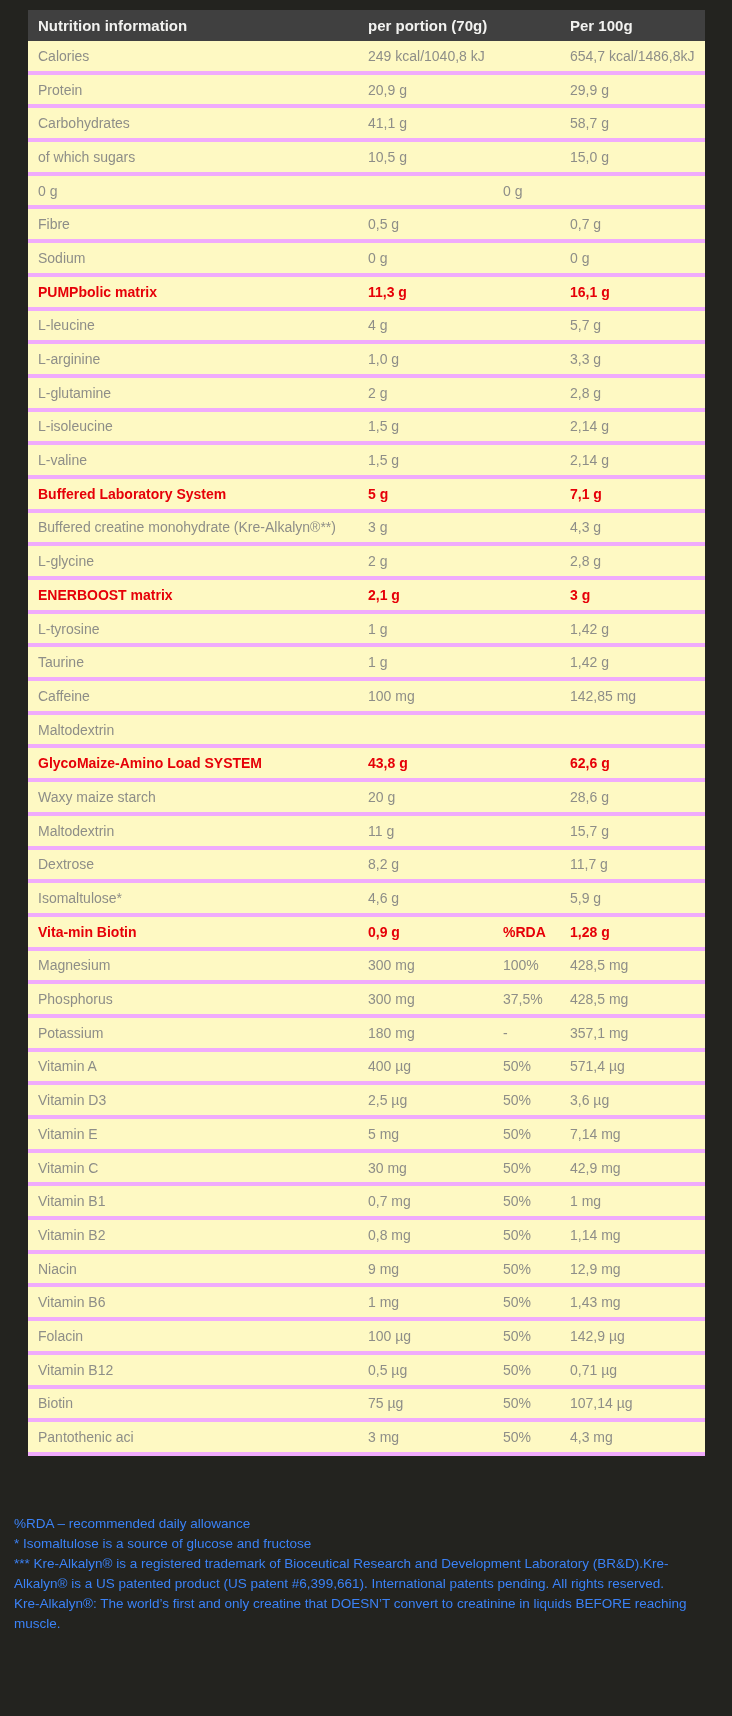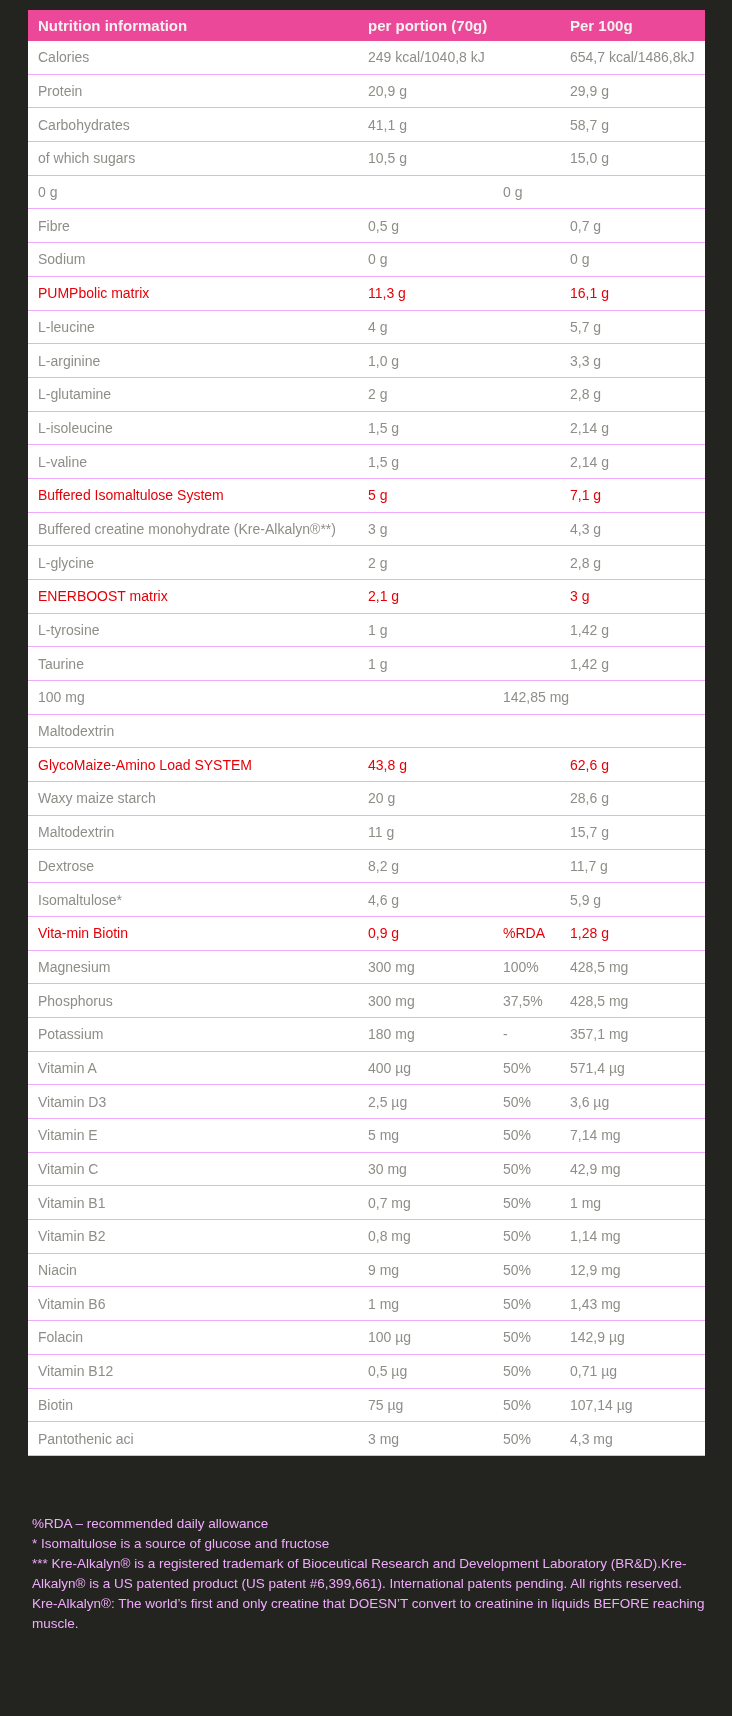--- a/index.html
+++ b/index.html
@@ -19,47 +19,47 @@
   }
   .grid-row {
     display: grid;
     grid-template-columns: 330px 135px 67px auto;
     padding-left: 10px;
     box-sizing: border-box;
     align-items: center;
   }
   .thead {
     height: 31px;
-    background: #ec4899;
+    background: #404040;
     color: #f2f2f0;
     font-weight: bold;
     font-size: 15px;
   }
   .thead .cell { white-space: nowrap; }
   .row {
     height: 33.7px;
-    background: #ffffff;
-    border-bottom: 1px solid #f0abfc;
+    background: #fef9c3;
+    border-bottom: 4px solid #f0abfc;
     color: #8e8e88;
     font-size: 14px;
   }
   .row .cell {
     white-space: nowrap;
     overflow: hidden;
   }
   .row.red {
     color: #e60008;
-    font-weight: normal;
+    font-weight: bold;
   }
   .footer {
     position: absolute;
-    left: 32px;
+    left: 14px;
     top: 1514px;
     width: 674px;
-    color: #f0abfc;
+    color: #3b82f6;
     font-size: 13.5px;
     line-height: 20px;
   }
   .footer p { margin: 0; }
 </style>
 </head>
 <body>
 
 <div class="table-wrap">
   <div class="grid-row thead">
@@ -140,21 +140,21 @@
         <div class="cell"></div>
         <div class="cell">2,14 g</div>
       </div>
       <div class="grid-row row">
         <div class="cell">L-valine</div>
         <div class="cell">1,5 g</div>
         <div class="cell"></div>
         <div class="cell">2,14 g</div>
       </div>
       <div class="grid-row row red">
-        <div class="cell">Buffered Isomaltulose System</div>
+        <div class="cell">Buffered Laboratory System</div>
         <div class="cell">5 g</div>
         <div class="cell"></div>
         <div class="cell">7,1 g</div>
       </div>
       <div class="grid-row row">
         <div class="cell">Buffered creatine monohydrate (Kre-Alkalyn®**)</div>
         <div class="cell">3 g</div>
         <div class="cell"></div>
         <div class="cell">4,3 g</div>
       </div>
@@ -176,20 +176,21 @@
         <div class="cell"></div>
         <div class="cell">1,42 g</div>
       </div>
       <div class="grid-row row">
         <div class="cell">Taurine</div>
         <div class="cell">1 g</div>
         <div class="cell"></div>
         <div class="cell">1,42 g</div>
       </div>
       <div class="grid-row row">
+        <div class="cell">Caffeine</div>
         <div class="cell">100 mg</div>
         <div class="cell"></div>
         <div class="cell">142,85 mg</div>
       </div>
       <div class="grid-row row">
         <div class="cell">Maltodextrin</div>
         <div class="cell"></div>
         <div class="cell"></div>
         <div class="cell"></div>
       </div>

